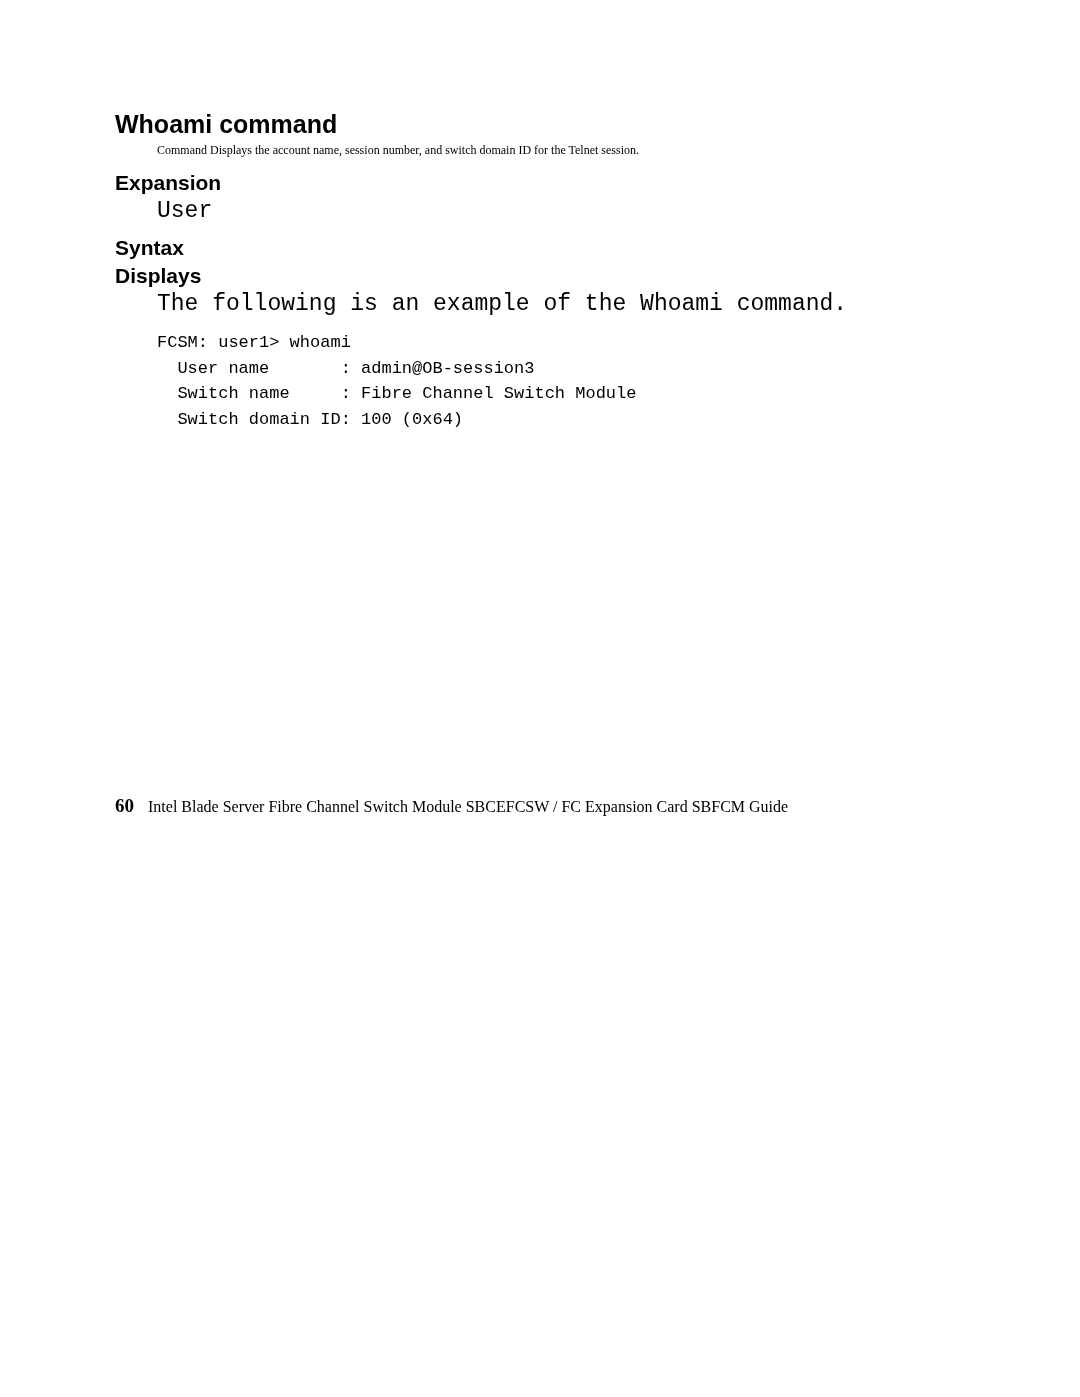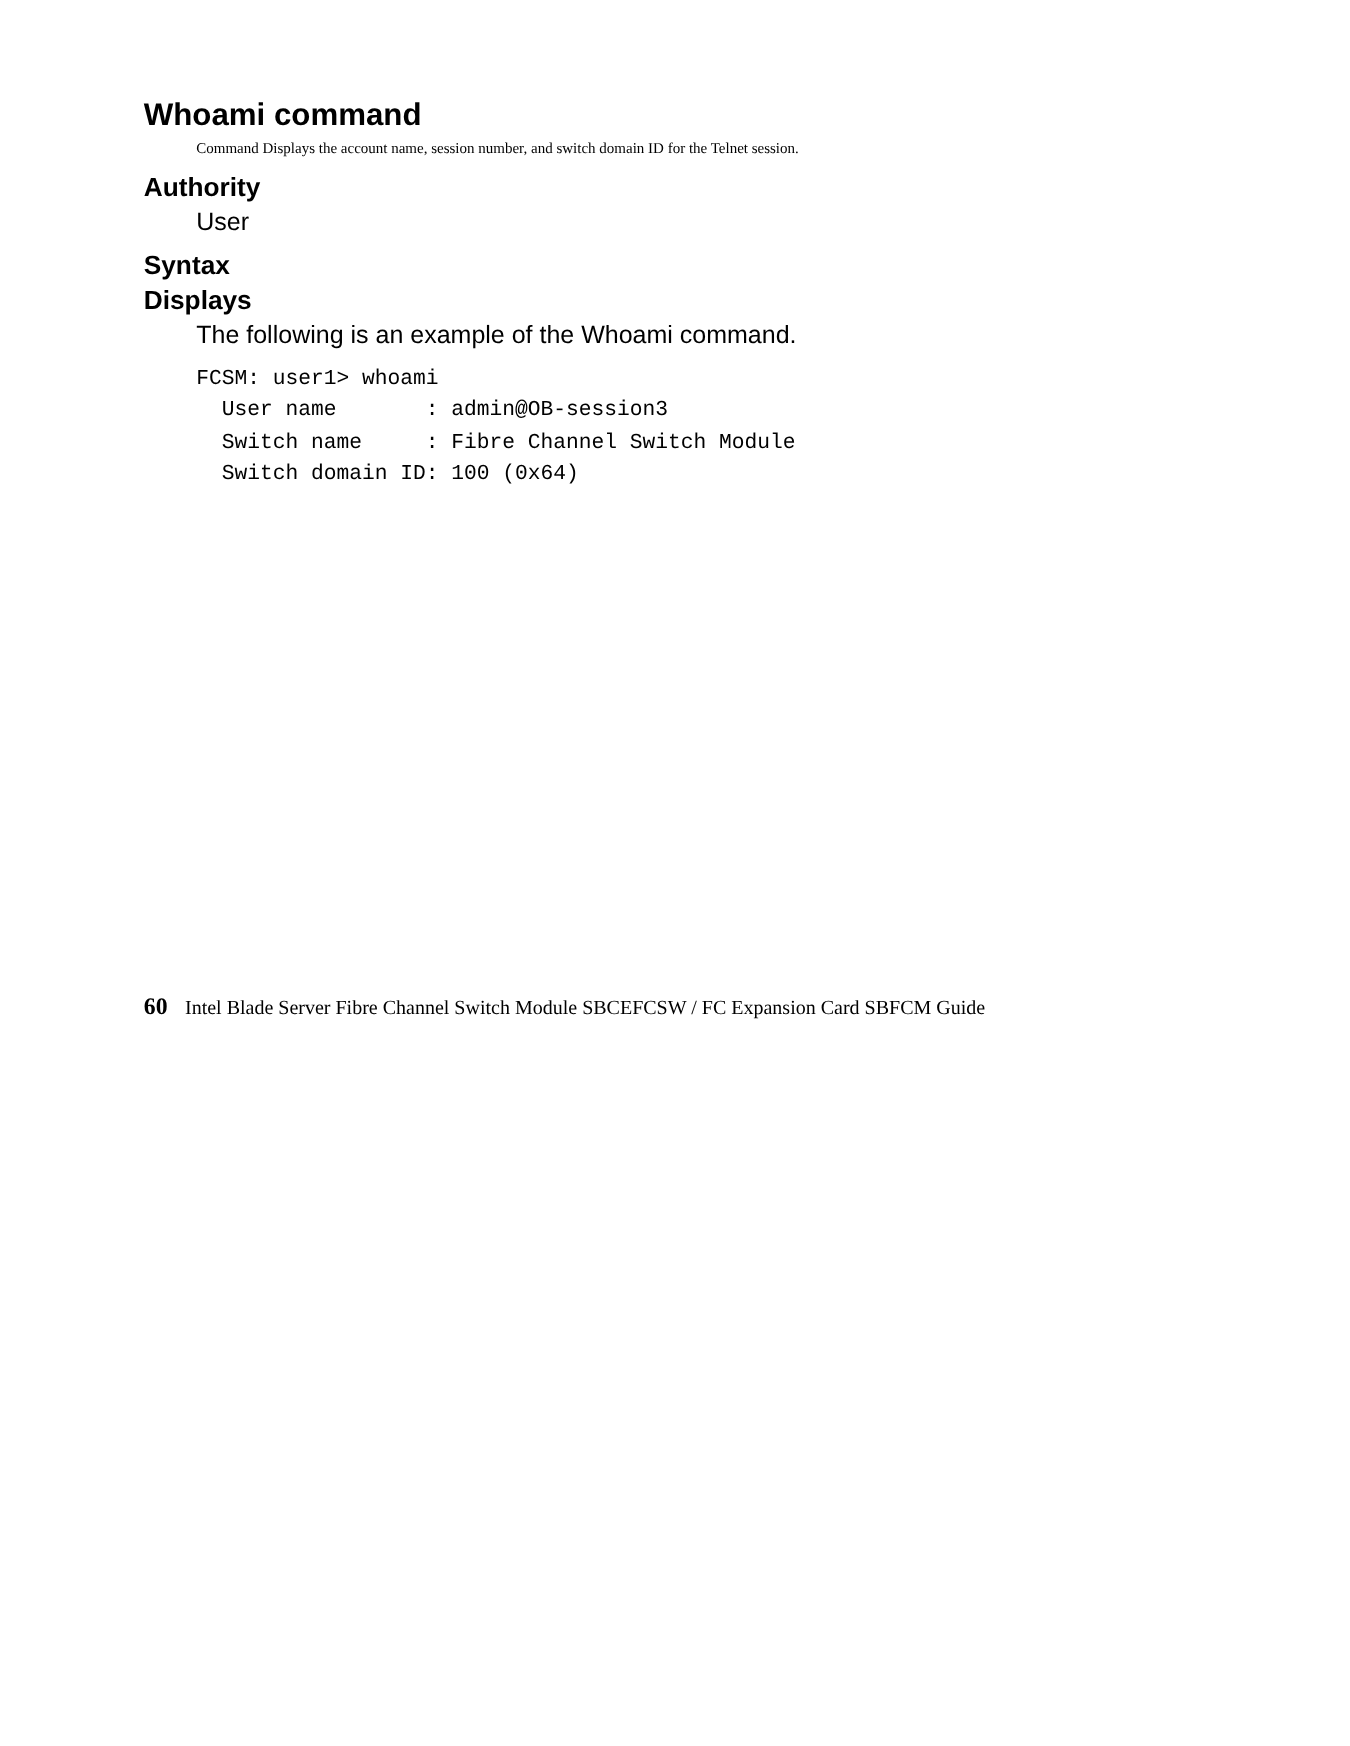--- a/index.html
+++ b/index.html
@@ -10,21 +10,21 @@
     color: #000000;
     width: 1080px;
     height: 1397px;
     position: relative;
   }
   .page {
     position: relative;
     width: 1080px;
     height: 1005px;
     box-sizing: border-box;
-    padding-top: 78px;
+    padding-top: 110px;
     padding-left: 115px;
     padding-right: 115px;
   }
   .title {
     font-family: Arial, Helvetica, sans-serif;
     font-weight: bold;
     font-size: 25px;
     margin: 0 0 4px 0;
   }
   .body-text {
@@ -33,22 +33,22 @@
     margin: 0 0 12px 42px;
     line-height: 1.3;
   }
   .section-head {
     font-family: Arial, Helvetica, sans-serif;
     font-weight: bold;
     font-size: 21px;
     margin: 4px 0 2px 0;
   }
   .indent-text {
-    font-family: Liberation Sans, sans-serif;
-    font-size: 20px;
+    font-family: Liberation Mono, monospace;
+    font-size: 23px;
     margin: 0 0 10px 42px;
     line-height: 1.3;
   }
   .indent-bold {
     font-family: "Times New Roman", Times, serif;
     font-weight: bold;
     font-size: 19px;
     margin: 0 0 10px 42px;
   }
   .code-block {
@@ -73,21 +73,21 @@
 </style>
 </head>
 <body>
 
 <div class="page">
 
   <h1 class="title">Whoami command</h1>
 
   <p class="body-text">Command Displays the account name, session number, and switch domain ID for the Telnet session.</p>
 
-  <h2 class="section-head">Authority</h2>
+  <h2 class="section-head">Expansion</h2>
   <p class="indent-text">User</p>
 
   <h2 class="section-head">Syntax</h2>
 
   <h2 class="section-head">Displays</h2>
   <p class="indent-text">The following is an example of the Whoami command.</p>
   <div class="code-block">FCSM: user1&gt; whoami
   User name       : admin@OB-session3
   Switch name     : Fibre Channel Switch Module
   Switch domain ID: 100 (0x64)</div>

